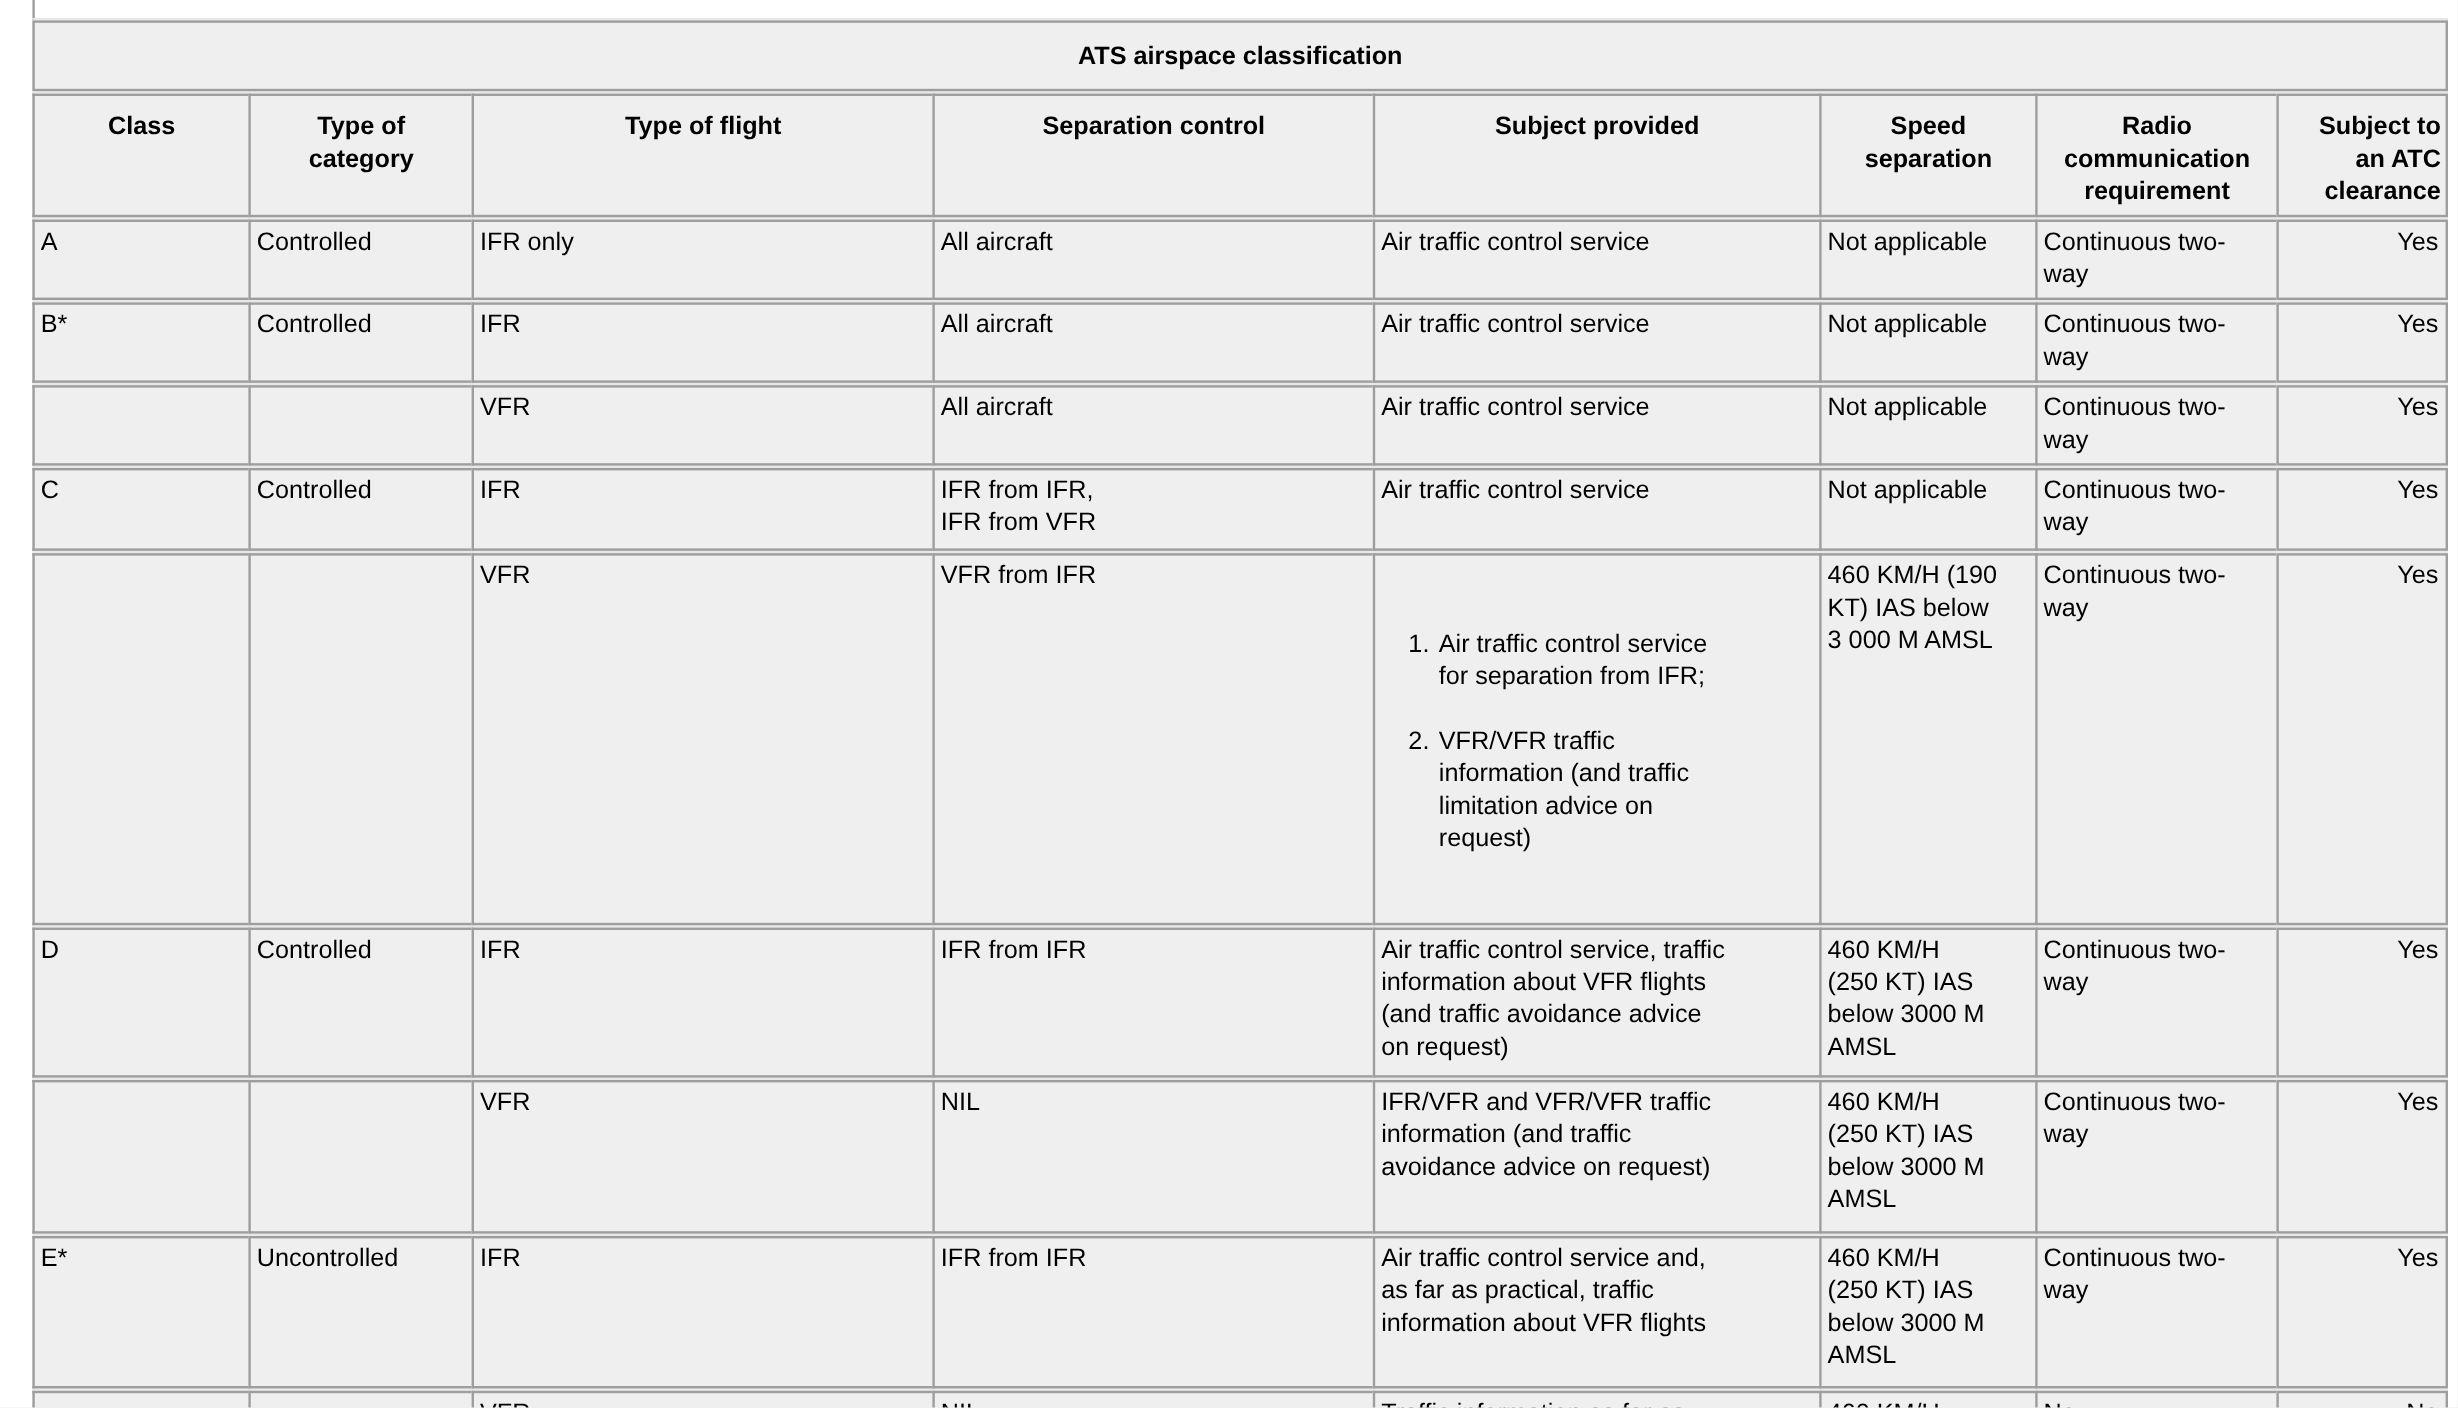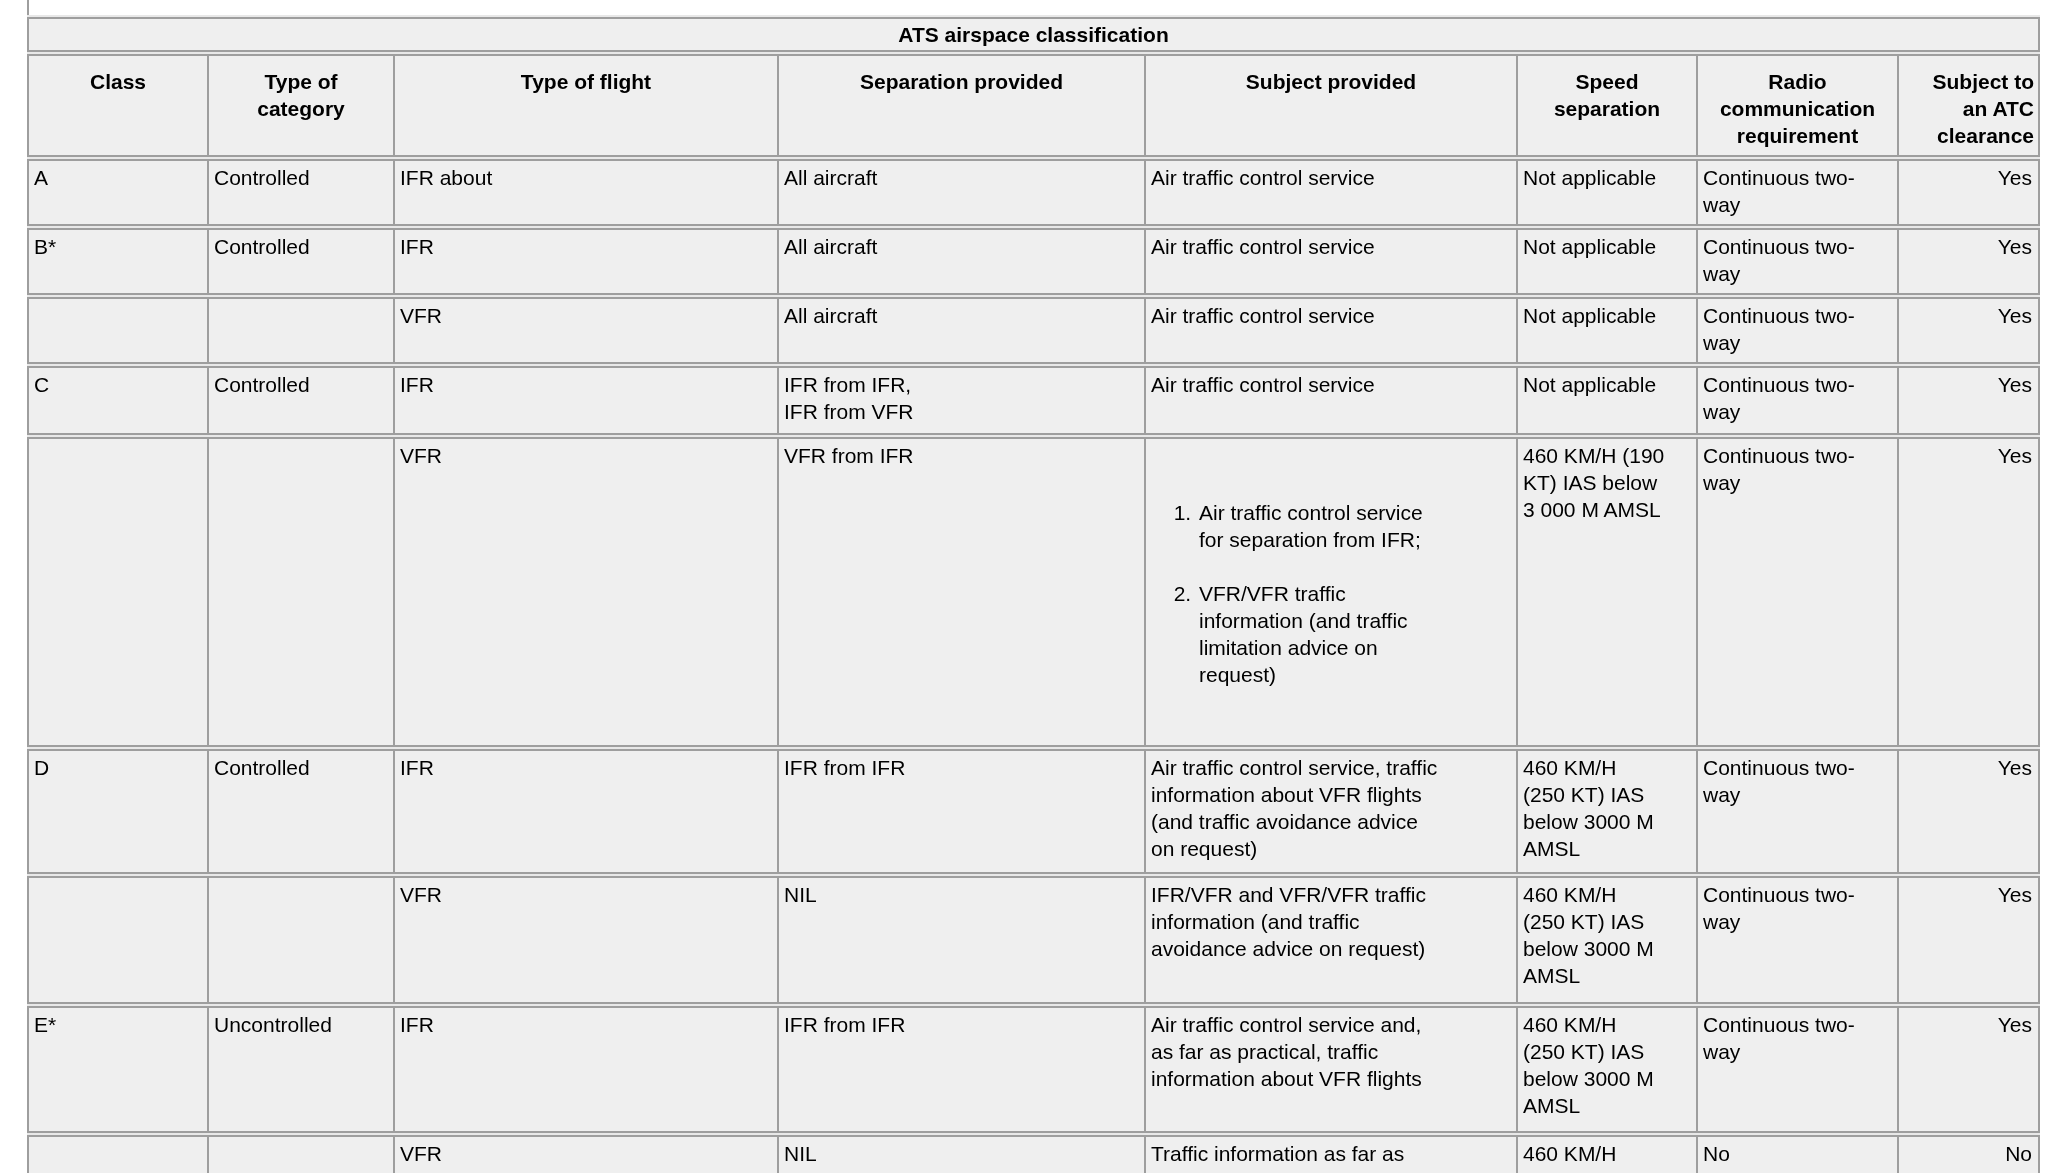--- a/index.html
+++ b/index.html
@@ -18,21 +18,21 @@
     box-sizing:border-box;background:#efefef;
     border:2px solid #9e9e9e;border-right:none;
     vertical-align:top;font-size:21px;line-height:27px;color:#000;
     white-space:pre-line;overflow:hidden;
   }
   td:last-child,th:last-child{border-right:2px solid #9e9e9e;text-align:right;}
   td{padding:3px 6px 3px 5px;text-align:left;}
   th{padding:12px 4px 6px;text-align:center;font-weight:bold;}
   td.title-cell{
     text-align:center;font-weight:bold;vertical-align:middle;
-    padding:2px;height:28px;
+    padding:14px;height:28px;
   }
   tr.rh>th{height:101px;}
   tr.r0>td{height:67px;}
   tr.r1>td{height:67px;}
   tr.r2>td{height:67px;}
   tr.r3>td{height:69px;}
   tr.r4>td{height:205px;}
   tr.r5>td{height:125px;}
   tr.r6>td{height:128px;}
   tr.r7>td{height:127px;}
@@ -60,36 +60,36 @@
   <tbody>
       <tr class="rt">
     <td class="title-cell" colspan="8">ATS airspace classification</td>
   </tr>
 
   <tr class="rh">
     <th>Class</th>
     <th>Type of
 category</th>
     <th>Type of flight</th>
-    <th>Separation provided</th>
+    <th>Separation control</th>
     <th>Subject provided</th>
     <th>Speed
 separation</th>
     <th>Radio
 communication
 requirement</th>
     <th>Subject to
 an ATC
 clearance</th>
   </tr>
 
   <tr class="r0">
     <td>A</td>
     <td>Controlled</td>
-    <td>IFR about</td>
+    <td>IFR only</td>
     <td>All aircraft</td>
     <td>Air traffic control service</td>
     <td>Not applicable</td>
     <td>Continuous two-
 way</td>
     <td>Yes</td>
   </tr>
 
   <tr class="r1">
     <td>B*</td>

